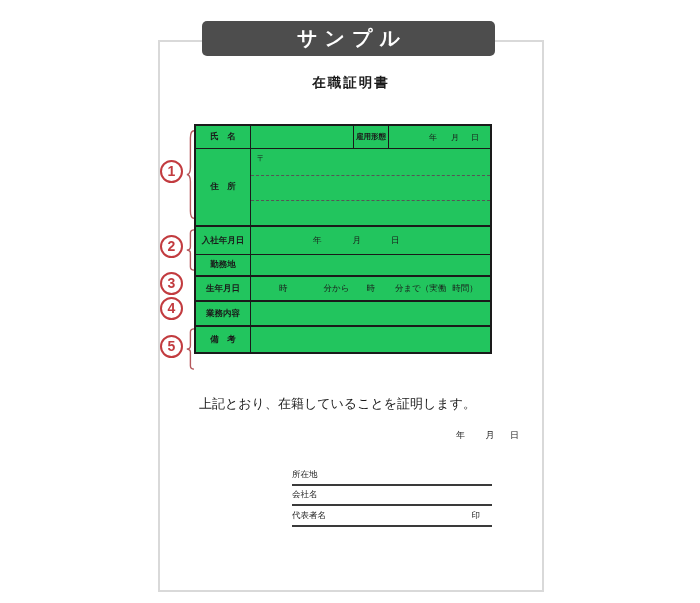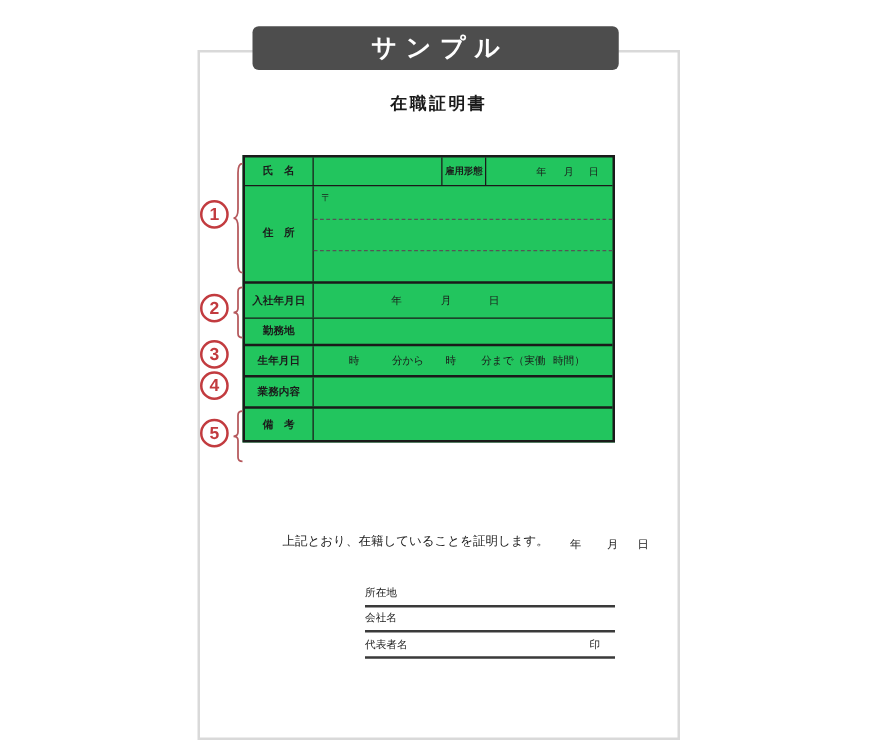--- a/index.html
+++ b/index.html
@@ -40,21 +40,21 @@
     margin-right:4px; vertical-align:-1px; background:#fff; }
   .opt { display:inline-flex; align-items:center; white-space:nowrap; }
 
   
   .num { position:absolute; width:23px; height:23px; border:2px solid #c23b3f; border-radius:50%;
     color:#c23b3f; font-weight:bold; font-size:14px; line-height:19px; text-align:center;
     background:#fff; z-index:3; }
   .brace { position:absolute; overflow:visible; z-index:2; }
 
   
-  .certify { position:absolute; left:39px; top:384px; font-size:10px;margin-left:27px; }
+  .certify { position:absolute; left:39px; top:353px; font-size:13px; }
   .issue-date { position:absolute; left:296px; top:387px; font-size:9px; }
   .sig-row { position:absolute; left:132px; width:200px; border-bottom:2px solid #3a3a3a;
     font-size:8.5px; display:flex; align-items:flex-end; padding-bottom:3px;margin-top:12px; }
   .seal { position:absolute; right:12px; bottom:3px; font-size:8.5px; }
 </style>
 </head>
 <body>
 
 <div class="stage">
 
@@ -118,21 +118,21 @@
       <div class="frow thick" style="height:22px;">
         <div class="lbl">勤務地</div>
         <div class="val"></div>
       </div>
 
 
       <div class="frow thick" style="height:25px;">
         <div class="lbl">生年月日</div>
         <div class="val">
           <span class="part" style="margin-left:28px;">時</span>
-          <span class="part" style="margin-left:26px;font-family:Liberation Mono, monospace;">分から</span>
+          <span class="part" style="margin-left:36px;font-family:Liberation Mono, monospace;">分から</span>
           <span class="part" style="margin-left:17px;">時</span>
           <span class="part" style="margin-left:20px;">分まで（実働</span>
           <span class="part" style="margin-left:6px;">時間）</span>
         </div>
       </div>
 
 
       <div class="frow thick" style="height:25px;">
         <div class="lbl">業務内容</div>
         <div class="val"></div>

